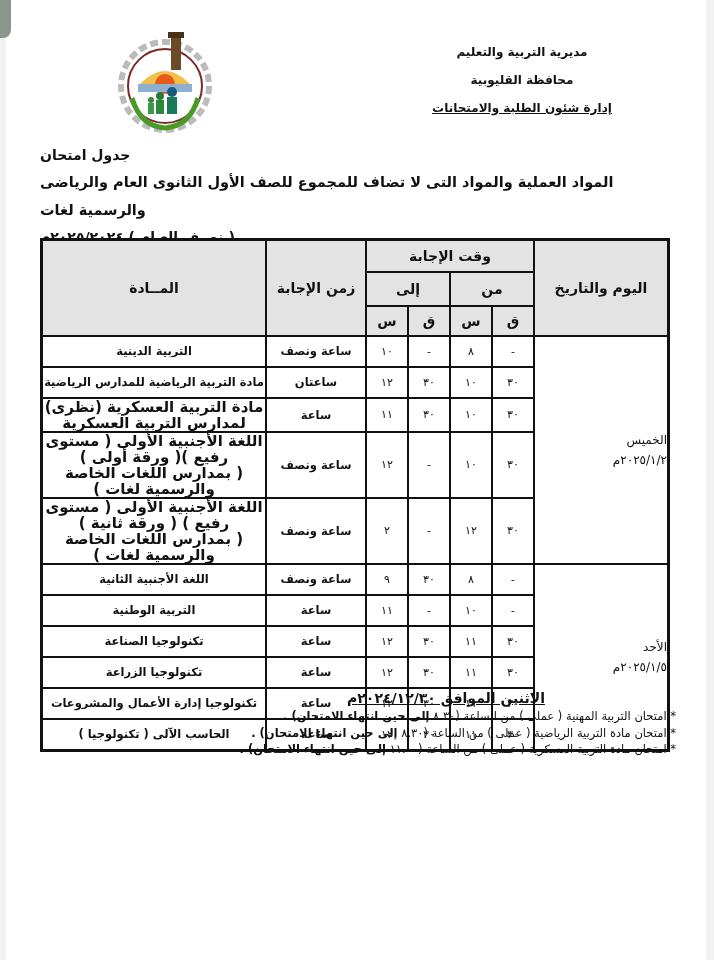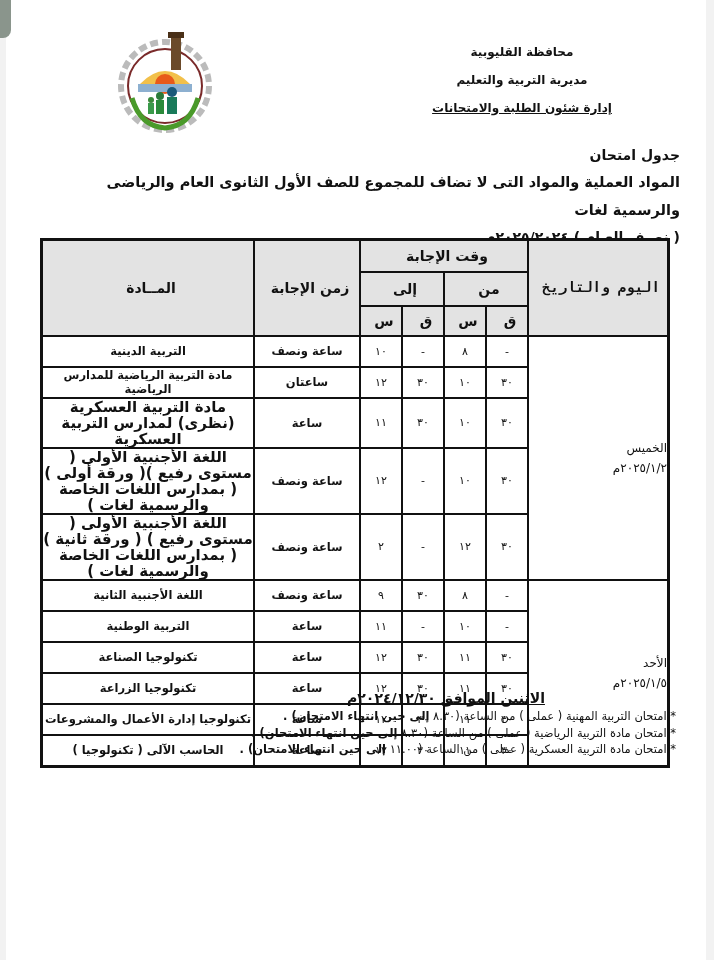--- a/index.html
+++ b/index.html
@@ -13,47 +13,47 @@
   .corner-tab {
     position: absolute; left: 0; top: 0; width: 11px; height: 38px; background: #8a958c;
     border-bottom-right-radius: 8px;
   }
   .header-right {
     position: absolute; right: 74px; top: 38px; width: 220px; text-align: center; direction: rtl;
     font-weight: bold; font-size: 12px; line-height: 28px;
   }
   .header-right .u { text-decoration: underline; }
   .logo { position: absolute; left: 104px; top: 18px; width: 110px; height: 118px; }
-  .titles { position: absolute; left: 34px; top: 142px; width: 640px; text-align: right; direction: rtl; font-weight: bold; }
+  .titles { position: absolute; left: 34px; top: 142px; width: 640px; text-align: left; direction: rtl; font-weight: bold; }
   .titles .t1 { font-size: 14px; line-height: 26px; }
   .titles .t2 { font-size: 14.5px; line-height: 28px; }
   .titles .t3 { font-size: 14px; line-height: 26px; }
   table.sched {
     position: absolute; left: 34px; top: 238px; width: 630px; border-collapse: collapse; direction: rtl;
     border: 3px solid #111;
   }
   table.sched td, table.sched th { border: 2px solid #111; text-align: center; padding: 0; }
-  table.sched th { background: #e3e3e3; font-weight: bold; font-size: 14px; padding-left: 6px; }
+  table.sched th { background: #e3e3e3; font-weight: bold; font-size: 14px; }
   table.sched td { font-size: 11.5px; font-weight: bold; height: 29px; }
   table.sched td.small { font-size: 15px; line-height: 16px; }
   table.sched td.num { width: 40px; font-weight: normal; font-size: 11px; text-align: center; }
   table.sched td.day { font-weight: normal; font-size: 12px; line-height: 20px; text-align: right; }
   table.sched td.dur { width: 98px; }
-  .col-day { width: 132px; font-family: Liberation Mono, monospace; }
+  .col-day { width: 132px; }
   .notes { position: absolute; left: 60px; top: 688px; width: 610px; direction: rtl; font-size: 11.5px; line-height: 16.5px; }
   .notes .h { text-align: center; font-weight: bold; font-size: 14px; text-decoration: underline; margin-left: 150px; line-height: 20px; }
   .notes .b { font-weight: bold; }
 </style>
 </head>
 <body>
 
 <div class="page">
   <div class="header-right">
+    <div>مديرية التربية والتعليم</div>
     <div>محافظة القليوبية</div>
-    <div>مديرية التربية والتعليم</div>
     <div class="u">إدارة شئون الطلبة والامتحانات</div>
   </div>
 
   <svg class="logo" viewBox="0 0 110 118">
     <circle cx="55" cy="68" r="44" fill="none" stroke="#bbb" stroke-width="6" stroke-dasharray="8 4"></circle>
     <circle cx="55" cy="68" r="37" fill="#fff" stroke="#7a2a2a" stroke-width="2"></circle>
     <rect x="61" y="18" width="10" height="34" fill="#6b4a2a"></rect>
     <rect x="58" y="14" width="16" height="6" fill="#4a3018"></rect>
     <path d="M30 66 Q55 40 80 66 Z" fill="#f2c04a"></path>
     <circle cx="55" cy="66" r="10" fill="#e85a1a"></circle>

